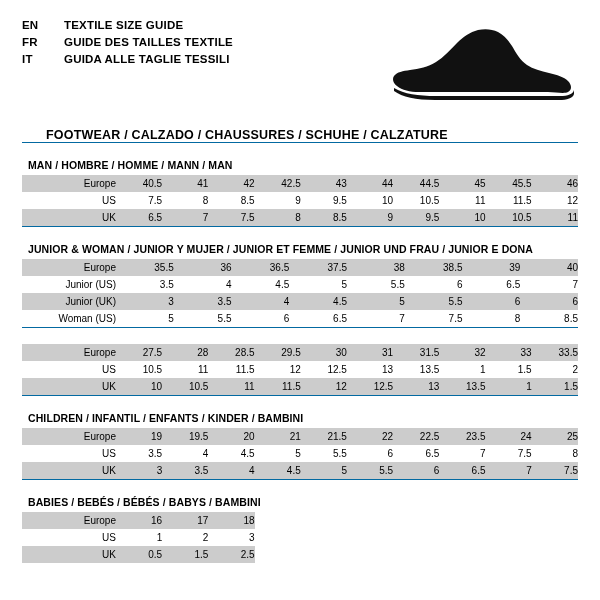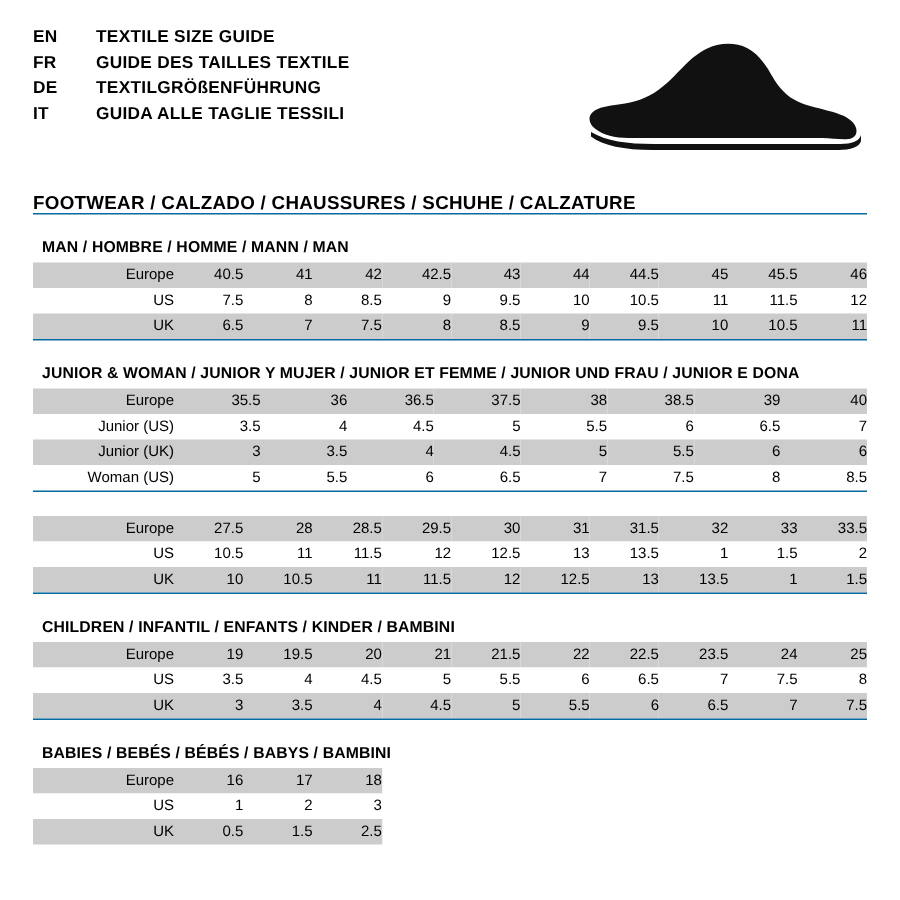--- a/index.html
+++ b/index.html
@@ -49,20 +49,21 @@
     top: 10px;
     right: 0;
     width: 190px;
     height: 78px;
   }
   .subtitle {
     margin-top: 14px;
     font-size: 12.5px;
     font-weight: bold;
     letter-spacing: 0.2px;
+    margin-left: 24px;
   }
   
   .section {
     margin-top: 16px;
   }
   .section-title {
     font-size: 10.5px;
     font-weight: bold;
     padding: 0 0 4px 6px;
     letter-spacing: 0.1px;
@@ -106,24 +107,20 @@
   <div class="header">
     <table class="lang-table">
       <tbody>
         <tr>
           <td class="lang-code">EN</td>
           <td class="lang-title">TEXTILE SIZE GUIDE</td>
         </tr>
         <tr>
           <td class="lang-code">FR</td>
           <td class="lang-title">GUIDE DES TAILLES TEXTILE</td>
-        </tr>
-        <tr>
-          <td class="lang-code">DE</td>
-          <td class="lang-title">TEXTILGRÖßENFÜHRUNG</td>
         </tr>
         <tr>
           <td class="lang-code">IT</td>
           <td class="lang-title">GUIDA ALLE TAGLIE TESSILI</td>
         </tr>
       </tbody>
     </table>
 
     <div class="shoe-wrap">
       <svg viewBox="0 0 190 78" width="190" height="78" aria-hidden="true">

